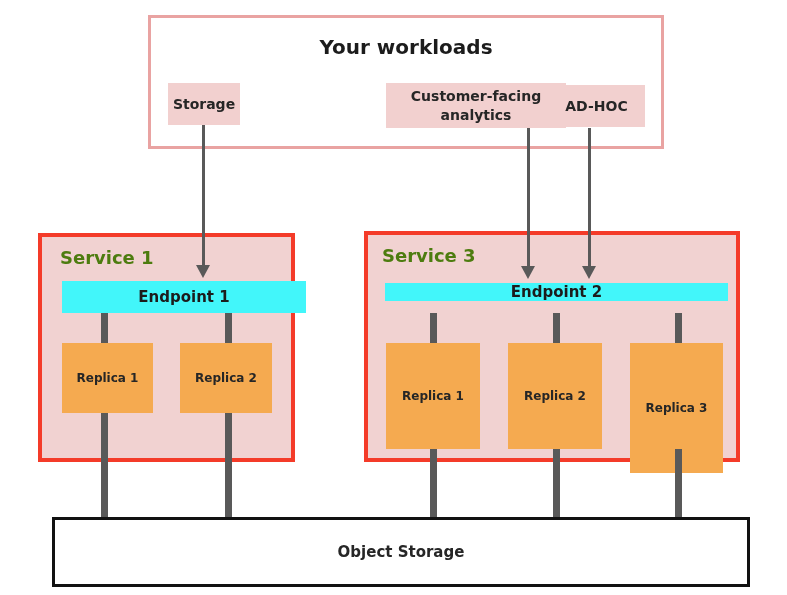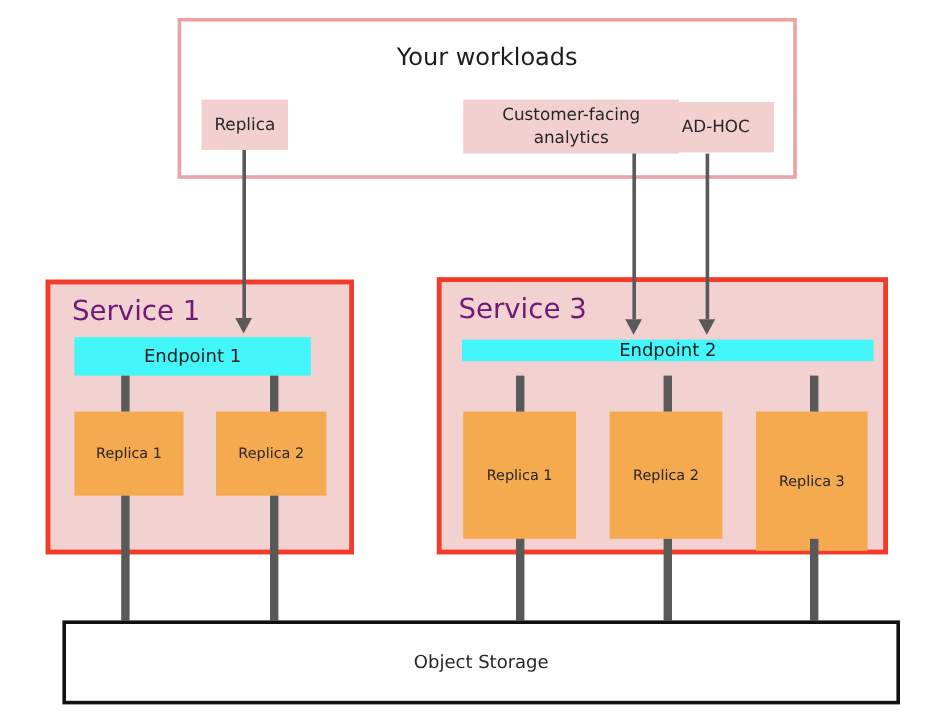--- a/index.html
+++ b/index.html
@@ -1,15 +1,15 @@
 <!DOCTYPE html>
 <html style="--workloads-border: #e9a3a2; --workload-item-bg: #f2d0cf; --service-border: #f43b29; --service-bg: #f1d2d1; --endpoint-bg: #42f6fa; --replica-bg: #f5aa50; --connector: #595959; --storage-border: #111111;"><head>
 <meta charset="utf-8">
 <style>
-  * { margin:0; padding:0; box-sizing:border-box; }
+  * { margin:0; padding:0; box-sizing:border-box;font-weight:bold; }
   html,body { background:#ffffff; }
   body { font-family:"DejaVu Sans","Liberation Sans",sans-serif; color:#222; }
 
   .canvas {
     position:relative; width:787px; height:595px; background:#fff; overflow:hidden;
   }
 
   
   .workloads {
     position:absolute; left:148px; top:15px; width:516px; height:134px;
@@ -41,38 +41,38 @@
   .arrow-3 { left:588px; top:128px; height:138px; }
 
   
   .service {
     position:absolute; background:var(--service-bg,#f1d2d1);
     border:4px solid var(--service-border,#f43b29); z-index:1;
   }
   .service-1 { left:38px;  top:233px; width:257px; height:229px; }
   .service-2 { left:364px; top:231px; width:376px; height:231px; }
   .service-label {
-    position:absolute; left:18px; top:10px; font-size:23px; color:#701a75;
+    position:absolute; left:18px; top:10px; font-size:18px; color:#4d7c0f;
   }
   .service-2 .service-label { left:14px; }
   .endpoint {
     position:absolute; background:var(--endpoint-bg,#42f6fa); color:#1c1c1c;
     font-size:15px; display:flex; align-items:center; justify-content:center;
   }
-  .ep-1 { left:20px; top:44px; width:197px; height:32px; }
+  .ep-1 { left:20px; top:44px; width:244px; height:32px; }
   .ep-2 { left:17px; top:48px; width:343px; height:18px; }
   .replica {
     position:absolute; background:var(--replica-bg,#f5aa50); color:#262626;
     font-size:12px; display:flex; align-items:center; justify-content:center;
   }
   .s1-r1 { left:20px;  top:106px; width:91px; height:70px; }
   .s1-r2 { left:138px; top:106px; width:92px; height:70px; }
   .s2-r1 { left:18px;  top:108px; width:94px; height:106px; }
   .s2-r2 { left:140px; top:108px; width:94px; height:106px; }
-  .s2-r3 { left:262px; top:108px; width:93px; height:116px; }
+  .s2-r3 { left:262px; top:108px; width:93px; height:130px; }
 
   
   .conn {
     position:absolute; width:7px; background:var(--connector,#595959); z-index:4;
   }
   .c-s1a-stub { left:101px; top:313px; height:30px; }
   .c-s1b-stub { left:225px; top:313px; height:30px; }
   .c-s2a-stub { left:430px; top:313px; height:30px; }
   .c-s2b-stub { left:553px; top:313px; height:30px; }
   .c-s2c-stub { left:675px; top:313px; height:30px; }
@@ -91,21 +91,21 @@
   }
 </style>
 </head>
 <body>
 
 <div class="canvas">
 
   <div class="workloads">
     <div class="workloads-title">Your workloads</div>
     <div class="wl-item wl-writes">
-      <span>Replica</span>
+      <span>Storage</span>
     </div>
     <div class="wl-item wl-cfa">
       <span>Customer-facing analytics</span>
     </div>
     <div class="wl-item wl-adhoc">
       <span>AD-HOC</span>
     </div>
   </div>
 
   <div class="arrow arrow-1"></div>

